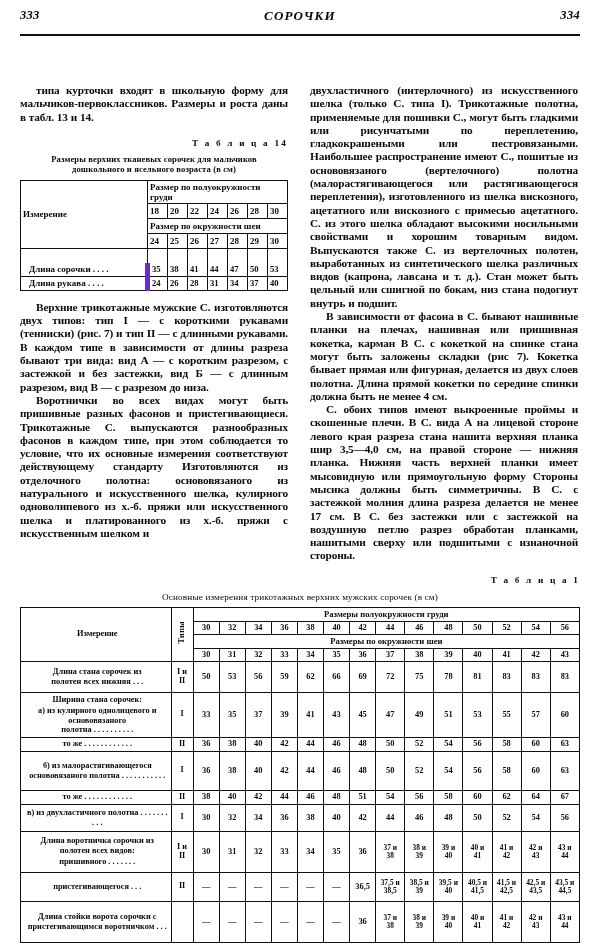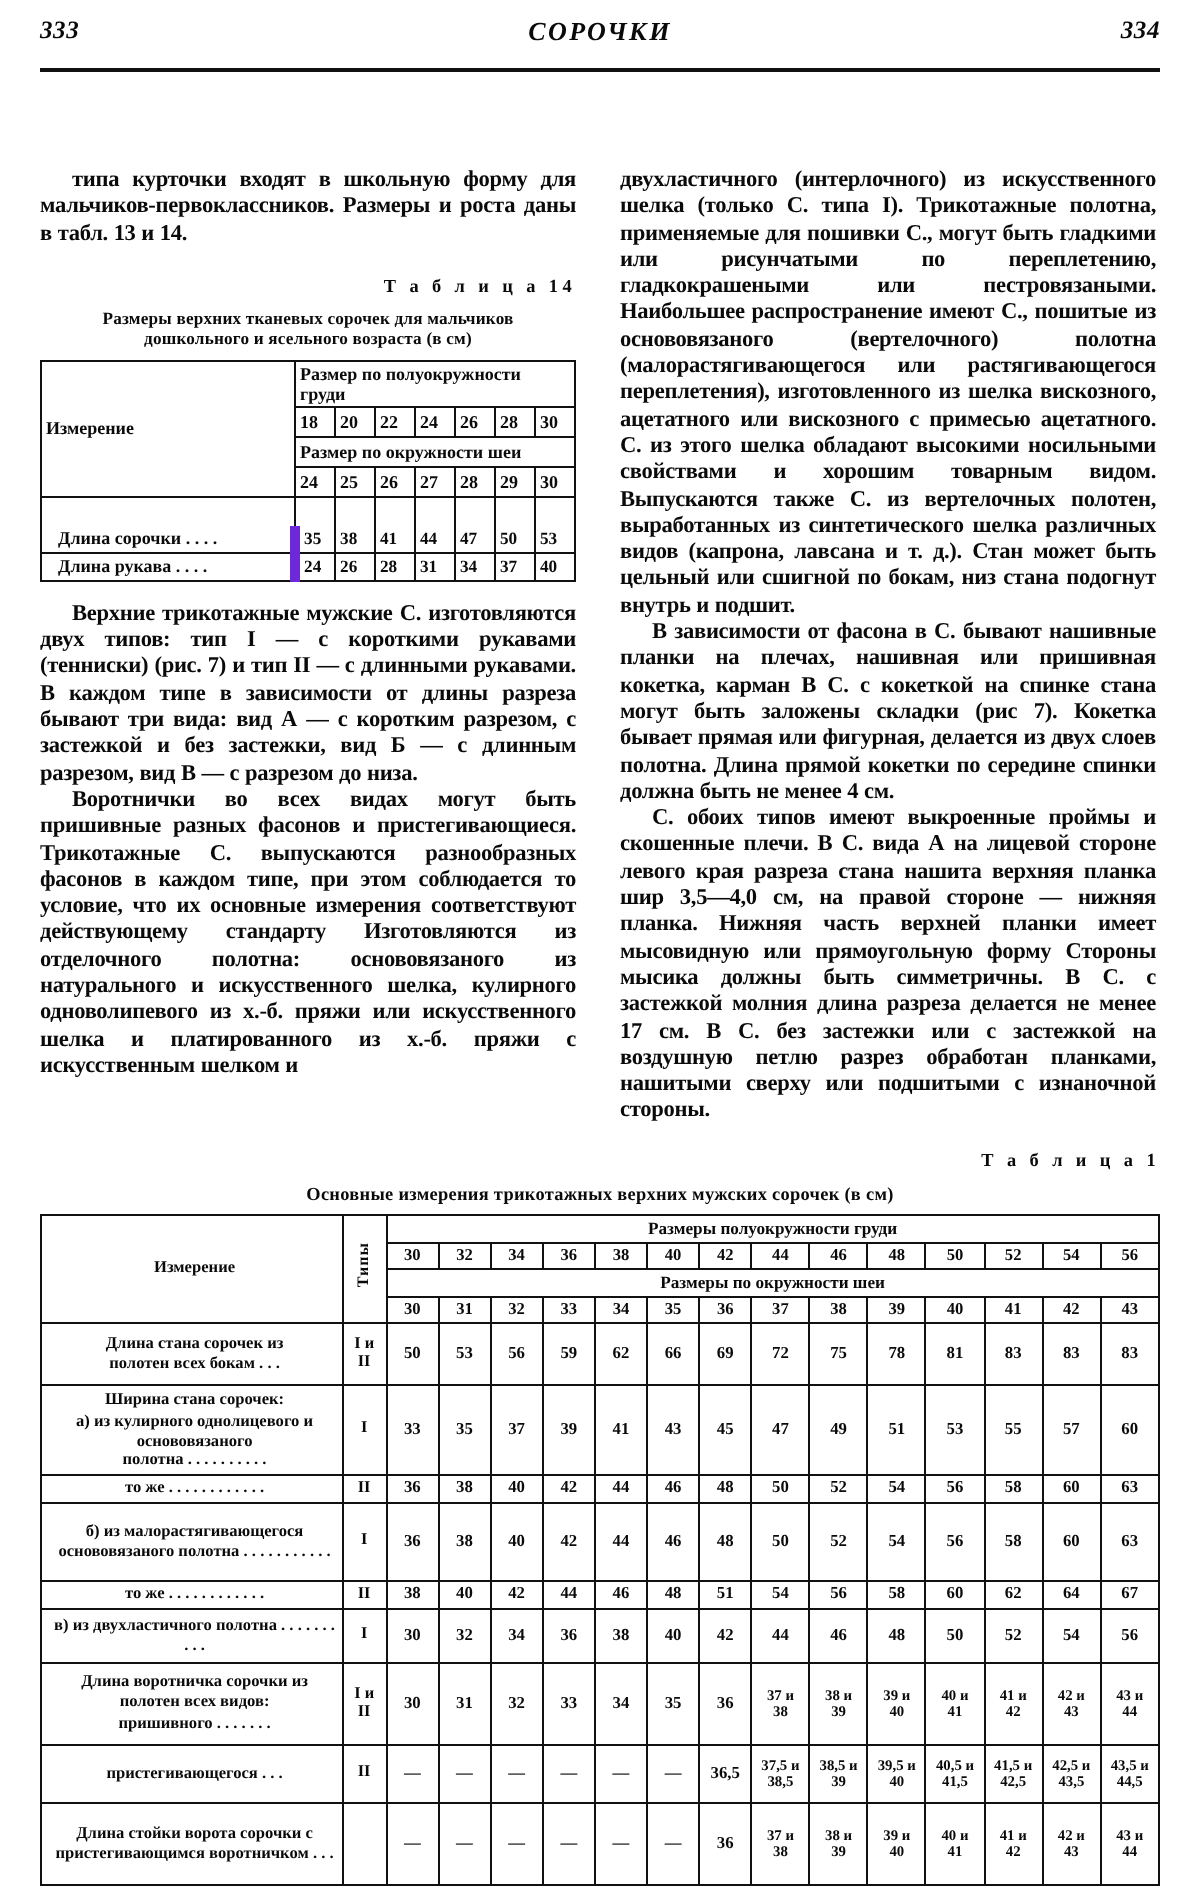--- a/index.html
+++ b/index.html
@@ -130,21 +130,21 @@
   .bigtbl-num {
     text-align: right;
     font-size: 9.2px;
     font-weight: bold;
     letter-spacing: 2.2px;
     margin: 0 0 7px 0;
   }
   .bigtbl-caption {
     text-align: center;
     font-size: 9.2px;
-    font-weight: bold;
+    font-weight: normal;
     margin: 0 0 5px 0;
     letter-spacing: .15px;
   }
   table.big {
     border-collapse: collapse;
     width: 100%;
     border: 1.6px solid #111;
     font-size: 8.2px;
     font-weight: bold;
     table-layout: fixed;
@@ -349,21 +349,21 @@
           <td class="szcell">39</td>
           <td class="szcell">40</td>
           <td class="szcell">41</td>
           <td class="szcell">42</td>
           <td class="szcell">43</td>
         </tr>
 
       <tr>
             <td class="lab" style="height: 30px;">
               <span class="lab-block">Длина стана сорочек  из</span>
-              <span class="lab-block">полотен всех бокам . . .</span>
+              <span class="lab-block">полотен всех нижняя . . .</span>
             </td>
             <td class="typecol">
               <span class="lab-block">I и</span>
               <span class="lab-block">II</span>
             </td>
             <td class="val">50</td>
             <td class="val">53</td>
             <td class="val">56</td>
             <td class="val">59</td>
             <td class="val">62</td>

